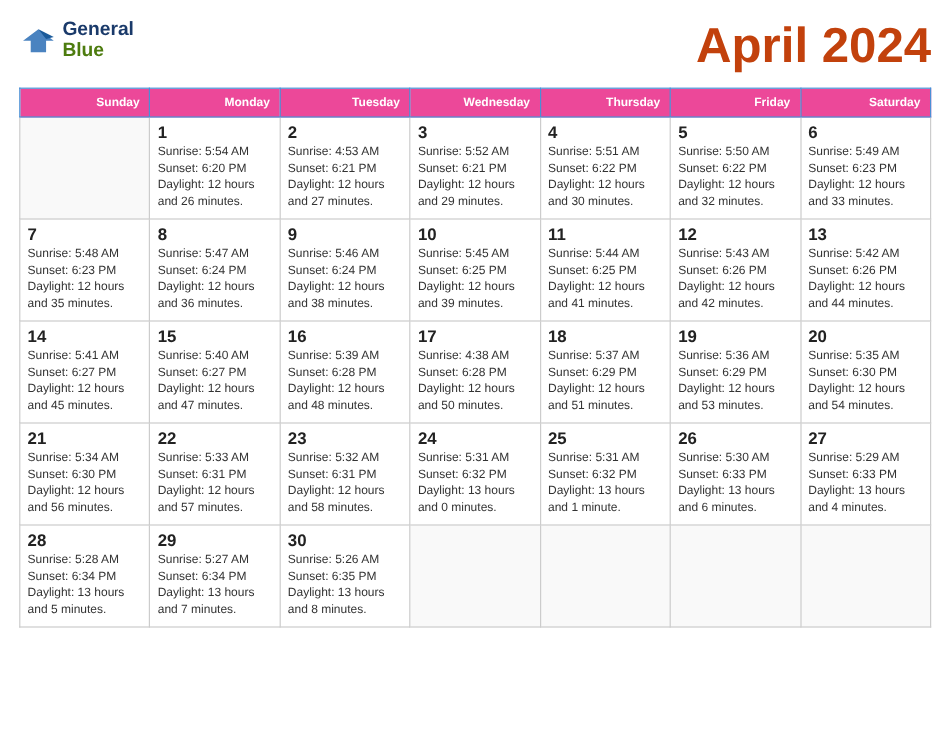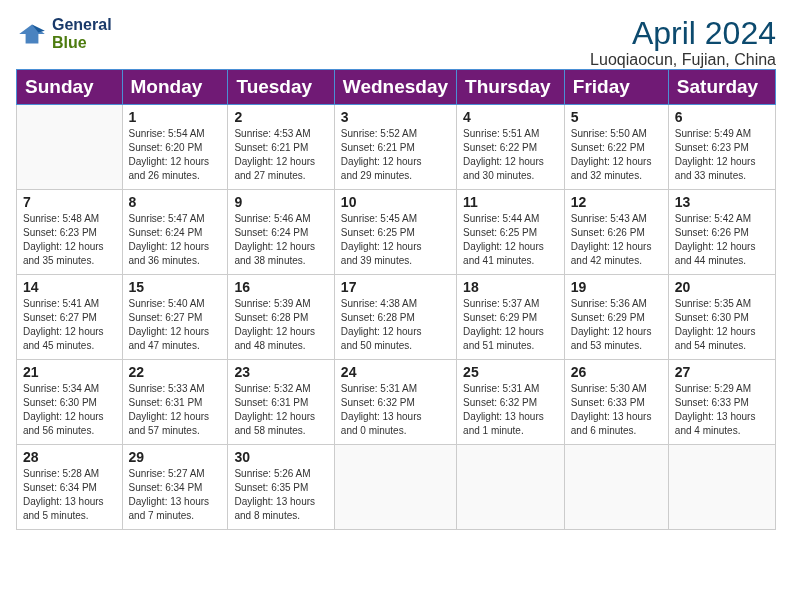--- a/index.html
+++ b/index.html
@@ -7,54 +7,55 @@
       font-family: Arial, sans-serif;
       background: #fff;
       width: 792px;
       min-height: 612px;
       padding: 16px;
     }
     .header-section {
       display: flex;
       justify-content: space-between;
       align-items: flex-start;
+      margin-bottom: 12px;
     }
     .logo {
       display: flex;
       align-items: center;
       gap: 4px;
     }
     .logo-bird {
       width: 32px;
       height: 32px;
     }
     .title-section {
       text-align: right;
     }
     .month-title {
-      font-size: 32px;
-      font-weight: normal;
-      color: #0c4a6e;
+      font-size: 41px;
+      font-weight: bold;
+      color: #c2410c;
       line-height: 1.1;
     }
     .location-title {
       font-size: 16px;
       color: #333;
     }
     .calendar {
       width: 100%;
       border-collapse: collapse;
       border: 1px solid #ccc;
     }
     .calendar th {
-      background-color: #701a75;
+      background-color: #ec4899;
       color: #fff;
-      font-size: 19px;
+      font-size: 10px;
       font-weight: bold;
-      text-align: left;
+      text-align: right;
       padding: 6px 8px;
       border: 1px solid #4a8fd5;
     }
     .calendar td {
       vertical-align: top;
       width: calc(100% / 7);
       min-height: 80px;
       padding: 4px 6px;
       border: 1px solid #ccc;
       font-size: 10.5px;
@@ -88,21 +89,20 @@
       <polygon points="20,8 36,20 28,20 28,32 12,32 12,20 4,20" fill="#2a6db5" opacity="0.85"></polygon>
       <polygon points="20,8 36,16 28,18" fill="#1a5a9a"></polygon>
     </svg>
     <div>
       <div style="font-size:16px;font-weight:bold;color:#1a3a6a;line-height:1.1;">General</div>
       <div style="font-size:16px;font-weight:bold;color:#4d7c0f;line-height:1.1;">Blue</div>
     </div>
   </div>
   <div class="title-section">
     <div class="month-title">April 2024</div>
-    <div class="location-title">Luoqiaocun, Fujian, China</div>
   </div>
 </div>
 
 <table class="calendar">
   <thead>
     <tr>
     <th>Sunday</th>
         <th>Monday</th>
         <th>Tuesday</th>
         <th>Wednesday</th>

